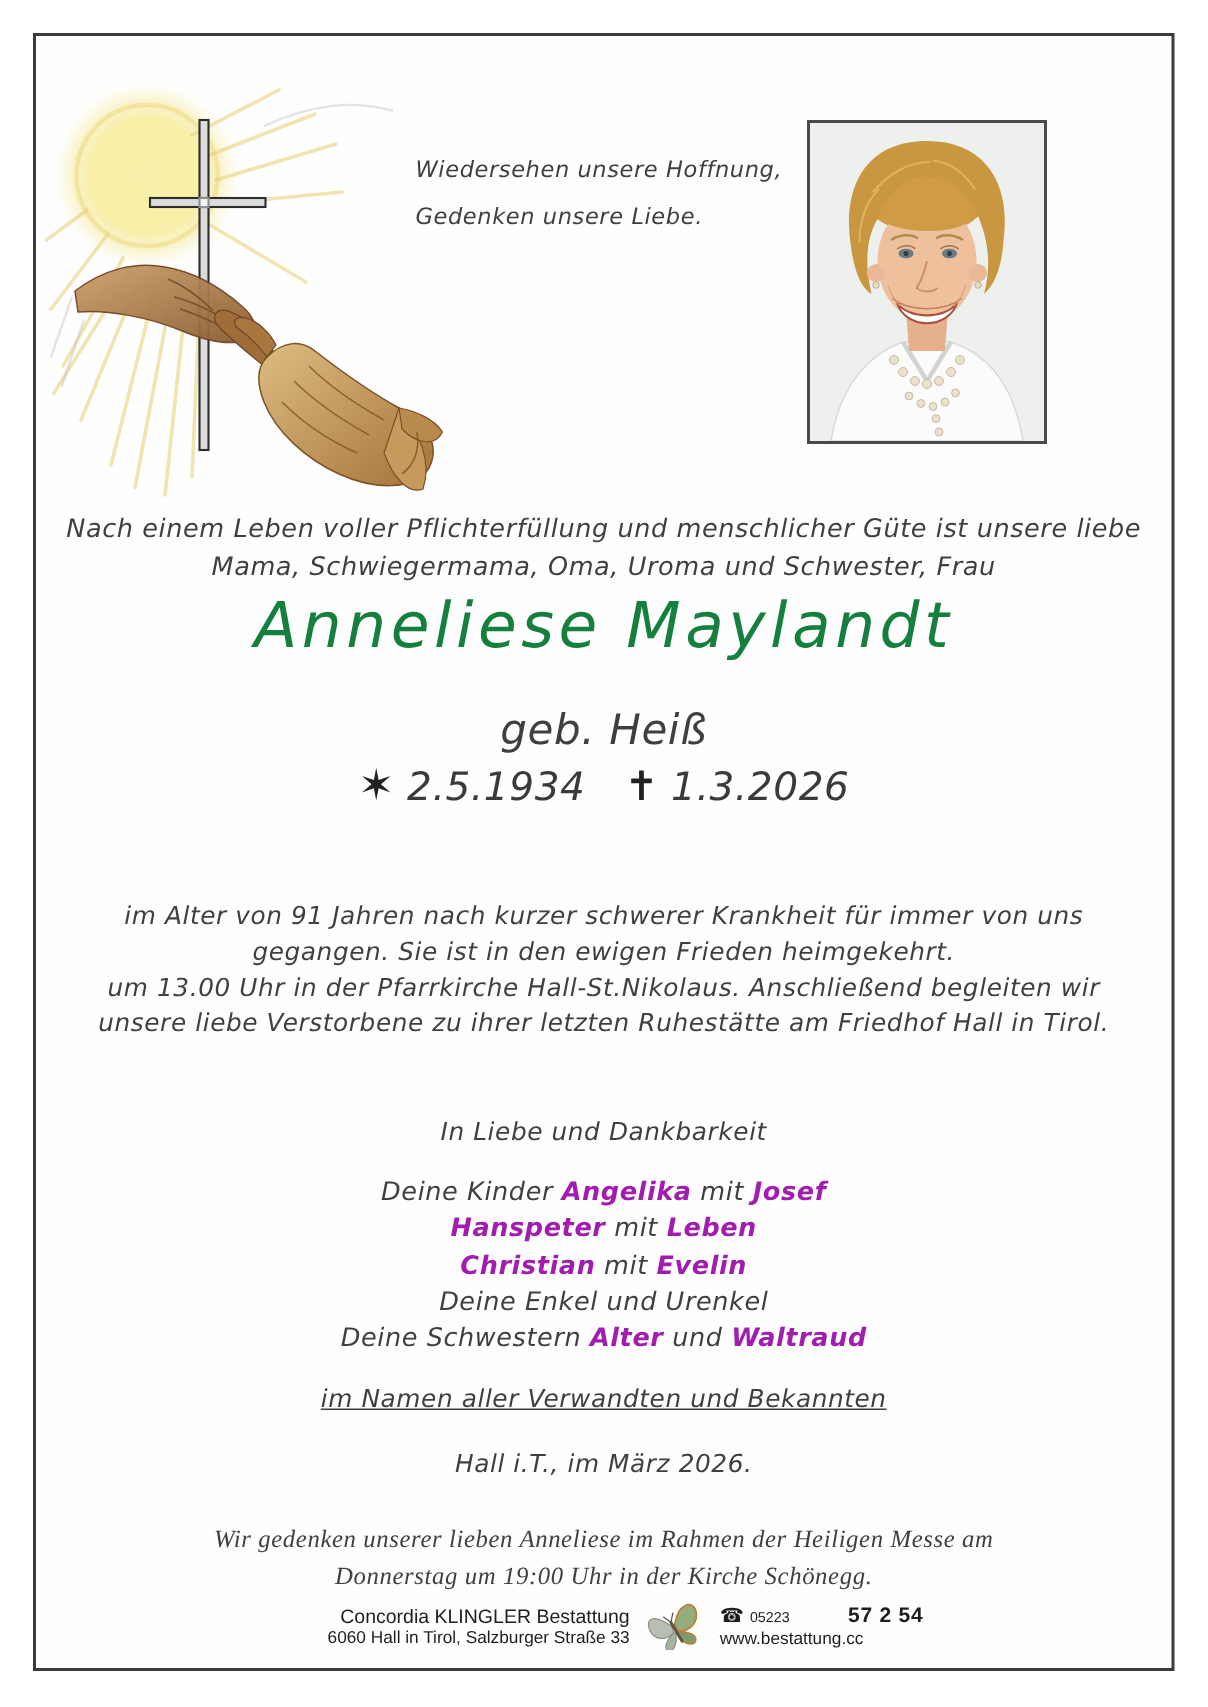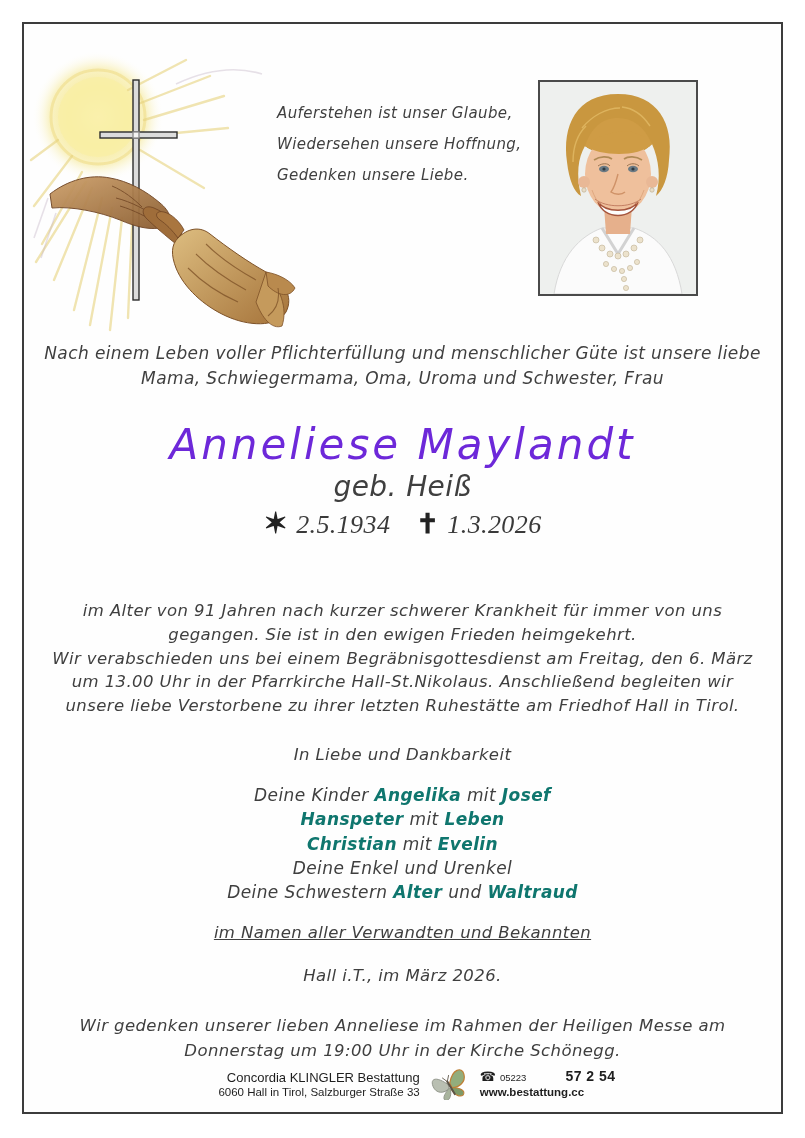--- a/index.html
+++ b/index.html
@@ -24,48 +24,48 @@
   .verse{
     position:absolute;left:253px;top:74px;width:260px;
     font-size:15px;line-height:31px;text-align:left;
   }
   .illustration{position:absolute;left:4px;top:24px;width:275px;height:285px;}
   .photo-wrap{
     position:absolute;left:514px;top:56px;width:156px;height:212px;
     border:2px solid #4a4a4a;box-sizing:content-box;background:#eef0ee;
   }
   .intro{top:317px;font-size:17px;line-height:24.5px;}
-  .name{top:396px;font-size:42px;letter-spacing:3px;color:#6d28d9;}
+  .name{top:368px;font-size:42px;letter-spacing:3px;color:#15803d;}
   .maiden{top:446px;font-size:28px;}
-  .dates{top:482px;font-size:26px;color:#3a3a3a;font-family:Liberation Serif, serif;}
+  .dates{top:482px;font-size:26px;color:#3a3a3a;}
   .dates .sym{font-style:normal;font-weight:700;color:#222;}
   .dates .star{font-size:29px;}
   .dates .cross{font-size:27px;padding-left:26px;}
   .dates .d{padding-left:8px;}
   .announce{top:575px;font-size:16.5px;line-height:23.8px;}
   .gratitude{top:721px;font-size:16.5px;}
   .family{top:759px;font-size:17px;line-height:24.3px;}
-  .family .b{font-weight:700;color:#0f766e;}
+  .family .b{font-weight:700;color:#a21caf;}
   .onbehalf{top:899px;font-size:16.5px;text-decoration:underline;}
   .placedate{top:942px;font-size:16.5px;}
-  .memorial{top:990px;font-size:16.5px;line-height:24.5px;}
+  .memorial{top:990px;font-size:16.5px;line-height:24.5px;font-family:Liberation Serif, serif;}
   .footer{
     position:absolute;left:0;top:1044px;width:786px;
     display:flex;justify-content:center;align-items:center;gap:10px;
     color:#1e1e1e;font-family:"Liberation Sans", sans-serif;
   }
   .fh-left{text-align:right;}
   .fh-name{font-size:13px;line-height:15px;}
   .fh-addr{font-size:11.5px;line-height:14px;}
   .fh-right{text-align:left;}
   .phone-line{font-size:13px;line-height:15px;white-space:nowrap;}
   .ph-icon{font-size:13px;}
   .ph-area{font-size:9.5px;padding:0 3px 0 4px;}
   .ph-num{font-size:14px;font-weight:700;letter-spacing:0.5px;padding-left:36px;}
-  .web{font-size:11.5px;line-height:14px;font-weight:700;}
+  .web{font-size:11.5px;line-height:14px;font-weight:400;}
 </style>
 </head>
 <body>
 
 <div class="frame">
 
   <svg class="illustration" viewBox="0 0 275 285" xmlns="http://www.w3.org/2000/svg" aria-hidden="true">
     <defs>
       <radialGradient id="sunGrad">
         <stop offset="0%" stop-color="#fdf7c6"></stop>
@@ -131,21 +131,20 @@
       <g stroke="#7c5026" stroke-width="1.1" fill="none" opacity="0.75">
         <path d="M178,196 C192,210 210,222 228,232"></path>
         <path d="M168,206 C182,220 200,232 218,242"></path>
         <path d="M160,220 C174,234 192,246 210,254"></path>
         <path d="M250,240 C252,252 248,262 240,268"></path>
       </g>
     </g>
   </svg>
 
   <div class="verse hw">
-    <div>Auferstehen ist unser Glaube,</div>
     <div>Wiedersehen unsere Hoffnung,</div>
     <div>Gedenken unsere Liebe.</div>
   </div>
 
   <div class="photo-wrap">
     <svg width="156" height="212" viewBox="0 0 156 212" xmlns="http://www.w3.org/2000/svg" aria-hidden="true">
       <rect width="156" height="212" fill="#eef0ee"></rect>
 
       <path d="M14,212 C20,174 40,154 62,146 L94,146 C118,154 136,174 142,212 Z" fill="#fbfbfb" stroke="#d9d9d9"></path>
       <path d="M62,146 L78,172 L94,146" fill="none" stroke="#d2d2d2" stroke-width="3"></path>
@@ -211,21 +210,20 @@
 
   <div class="centered name hw">Anneliese Maylandt</div>
   <div class="centered maiden hw">geb. Heiß</div>
   <div class="centered dates hw">
     <span class="sym star">✶</span><span class="d">2.5.1934</span><span class="sym cross">✝</span><span class="d">1.3.2026</span>
   </div>
 
   <div class="centered announce hw">
     <div>im Alter von 91 Jahren nach kurzer schwerer Krankheit für immer von uns</div>
     <div>gegangen. Sie ist in den ewigen Frieden heimgekehrt.</div>
-    <div>Wir verabschieden uns bei einem Begräbnisgottesdienst am Freitag, den 6. März</div>
     <div>um 13.00 Uhr in der Pfarrkirche Hall-St.Nikolaus. Anschließend begleiten wir</div>
     <div>unsere liebe Verstorbene zu ihrer letzten Ruhestätte am Friedhof Hall in Tirol.</div>
   </div>
 
   <div class="centered gratitude hw">In Liebe und Dankbarkeit</div>
 
   <div class="centered family hw">
     <div><span>Deine Kinder </span><span class="b">Angelika</span><span> mit </span><span class="b">Josef</span></div>
     <div><span class="b">Hanspeter</span><span> mit </span><span class="b">Leben</span></div>
     <div><span class="b">Christian</span><span> mit </span><span class="b">Evelin</span></div>

